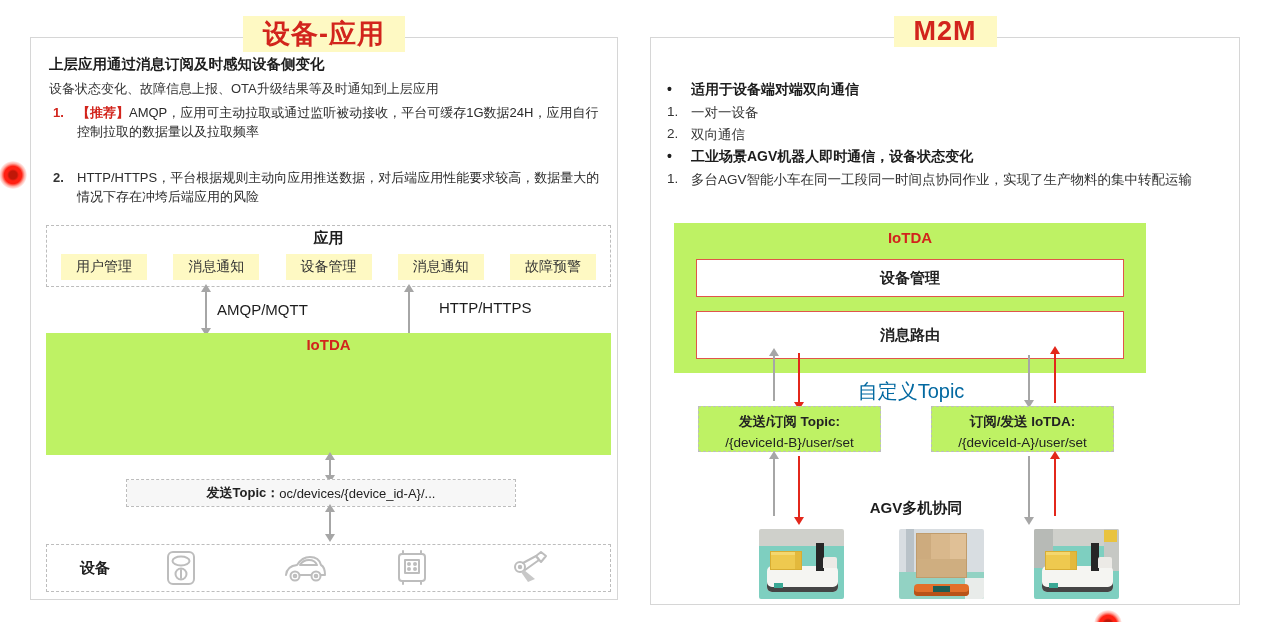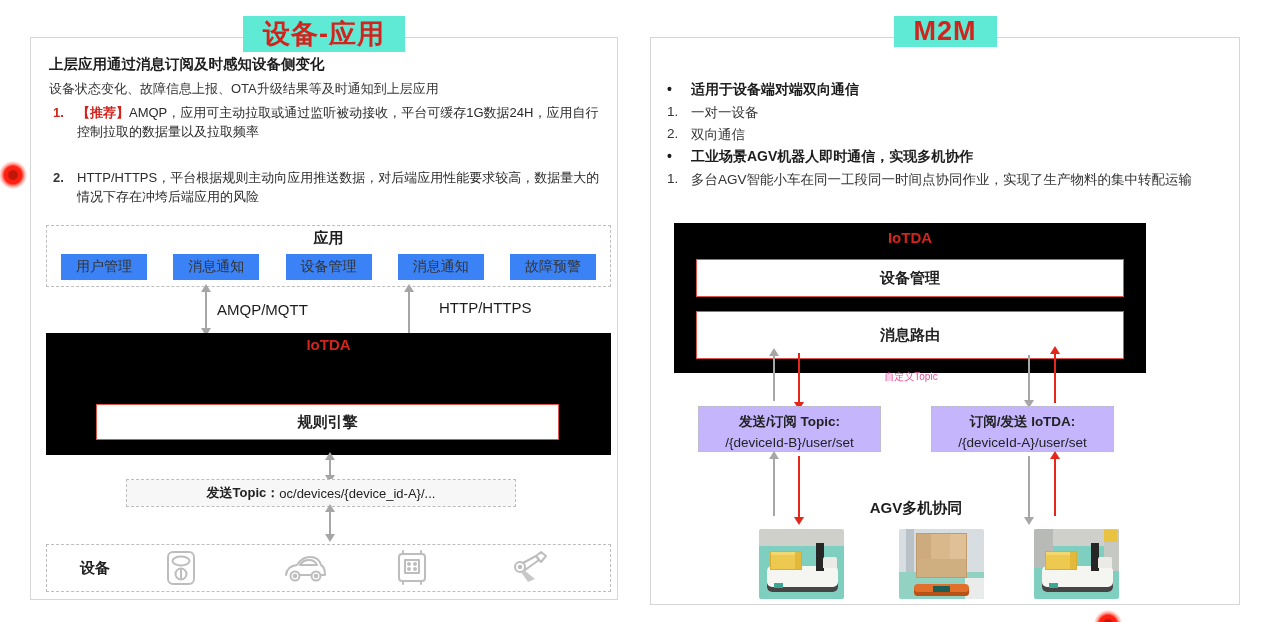--- a/index.html
+++ b/index.html
@@ -5,61 +5,61 @@
   * { margin:0; padding:0; box-sizing:border-box; }
   html,body { background:#fff; }
   .page { position:relative; width:1268px; height:622px; overflow:hidden; background:#fff;
           font-family:"Liberation Sans","DejaVu Sans",sans-serif; color:#2b2b2b; }
 
   
   .panel { position:absolute; border:1px solid #d6d6d6; background:#fff; }
   .panel.left  { left:30px;  top:37px; width:588px; height:563px; }
   .panel.right { left:650px; top:37px; width:590px; height:568px; }
   .ptitle { position:absolute; top:-22px; left:0; right:0; text-align:center; }
-  .ptitle span { display:inline-block; background:#5eead4; padding:0 20px; font-size:27px; font-weight:bold; color:#d2241c; letter-spacing:1px; }
+  .ptitle span { display:inline-block; background:#fef9c3; padding:0 20px; font-size:27px; font-weight:bold; color:#d2241c; letter-spacing:1px; }
 
   .red { color:#d2241c; }
 
   
   .lheading { position:absolute; left:18px; top:17px; font-size:14.5px; font-weight:bold; color:#1d1d1d; }
   .lsub { position:absolute; left:18px; top:42px; font-size:13px; color:#333; }
   .litem { position:absolute; left:20px; right:14px; font-size:13px; line-height:1.45; }
   .lnum { position:absolute; left:2px; top:0; font-weight:bold; }
   .ltxt { margin-left:26px; }
 
   
   .dashed { position:absolute; border:1px dashed #bdbdbd; background:#fff; }
-  .band { position:absolute; background:#000000;padding-left:40px; }
+  .band { position:absolute; background:#bef264;padding-left:40px; }
   .boxtitle { position:absolute; top:3px; left:0; right:0; text-align:center; font-size:15px; font-weight:bold; }
   .rbox { position:absolute; background:#fff; border:1px solid #e0554a; text-align:center;
           font-size:15px; font-weight:bold; color:#222; display:flex; align-items:center; justify-content:center; }
 
   .modrow { position:absolute; left:14px; right:14px; top:28px; display:flex; justify-content:space-between; }
-  .mod { background:#3b82f6; padding:4px 15px; font-size:14px; color:#333; white-space:nowrap; }
+  .mod { background:#fef9c3; padding:4px 15px; font-size:14px; color:#333; white-space:nowrap; }
 
   
   .varr { position:absolute; width:2px; background:#a6a6a6; }
   .varr.red { background:#e3271b; }
   .ah { position:absolute; left:50%; transform:translateX(-50%); width:0; height:0;
         border-left:5px solid transparent; border-right:5px solid transparent; }
   .ah.up   { top:-7px; border-bottom:8px solid #a6a6a6; }
   .ah.down { bottom:-7px; border-top:8px solid #a6a6a6; }
   .varr.red .ah.up   { border-bottom-color:#e3271b; }
   .varr.red .ah.down { border-top-color:#e3271b; }
 
   .protolabel { position:absolute; font-size:15px; color:#1d1d1d; }
 
   .topicline { display:flex; align-items:center; justify-content:center; height:100%; font-size:13px; color:#222; background:#f7f7f7; }
-  .topicbox2 { background:#c4b5fd; text-align:center; font-size:13.5px; line-height:1.55; padding-top:5px; color:#222; }
+  .topicbox2 { background:#bef264; text-align:center; font-size:13.5px; line-height:1.55; padding-top:5px; color:#222; }
 
   .devlabel { position:absolute; left:33px; top:50%; transform:translateY(-50%); font-size:15px; font-weight:bold; color:#222; }
   .devicon { position:absolute; top:50%; transform:translateY(-50%); }
   .devicon svg { display:block; stroke:#bdbdbd; fill:none; stroke-width:2; stroke-linecap:round; stroke-linejoin:round; }
 
-  .custom-topic { position:absolute; left:180px; top:332px; width:160px; text-align:center; font-size:10px; color:#ec4899; }
+  .custom-topic { position:absolute; left:180px; top:340px; width:160px; text-align:center; font-size:20px; color:#0369a1; }
   .agv-label { position:absolute; left:190px; top:461px; width:150px; text-align:center; font-size:15px; font-weight:bold; color:#1d1d1d; }
 
   
   .brow { position:absolute; left:14px; right:12px; font-size:13.5px; color:#333; }
   .brow .bmark { position:absolute; left:2px; }
   .brow .btext { margin-left:26px; display:block; }
   .brow.bold .btext, .brow.bold .bmark { font-weight:bold; color:#1d1d1d; font-size:14px; }
 
   
   .photo { position:absolute; width:85px; height:70px; overflow:hidden; border-radius:2px; }
@@ -121,21 +121,20 @@
         <i class="ah down"></i>
       </div>
     <span class="protolabel" style="left:186px; top:263px;">AMQP/MQTT</span>
     <div class="varr" style="left:377px; top:253px; height:42px;">
         <i class="ah up"></i>
       </div>
     <span class="protolabel" style="left:388px; top:261px;margin-left:20px;">HTTP/HTTPS</span>
 
     <div class="band" style="left:15px; top:295px; width:565px; height:122px;">
       <div class="boxtitle red">IoTDA</div>
-      <div class="rbox" style="left:50px; top:71px; width:463px; height:36px;">规则引擎</div>
     </div>
 
     <div class="varr" style="left:298px; top:421px; height:17px;">
         <i class="ah up"></i>
         <i class="ah down"></i>
       </div>
 
     <div class="dashed" style="left:95px; top:441px; width:390px; height:28px;">
       <div class="topicline">
           <b>发送Topic：</b>
@@ -205,21 +204,21 @@
     <div class="brow" style="top:66px">
         <span class="bmark">1.</span>
         <span class="btext">一对一设备</span>
       </div>
     <div class="brow" style="top:88px">
         <span class="bmark">2.</span>
         <span class="btext">双向通信</span>
       </div>
     <div class="brow bold" style="top:110px">
         <span class="bmark">•</span>
-        <span class="btext">工业场景AGV机器人即时通信，实现多机协作</span>
+        <span class="btext">工业场景AGV机器人即时通信，设备状态变化</span>
       </div>
     <div class="brow" style="top:133px">
         <span class="bmark">1.</span>
         <span class="btext">多台AGV智能小车在同一工段同一时间点协同作业，实现了生产物料的集中转配运输</span>
       </div>
 
     <div class="band" style="left:23px; top:185px; width:472px; height:150px;">
       <div class="boxtitle red" style="top:6px">IoTDA</div>
       <div class="rbox" style="left:22px; top:36px; right:22px; height:38px;">设备管理</div>
       <div class="rbox" style="left:22px; top:88px; right:22px; height:48px;">消息路由</div>

